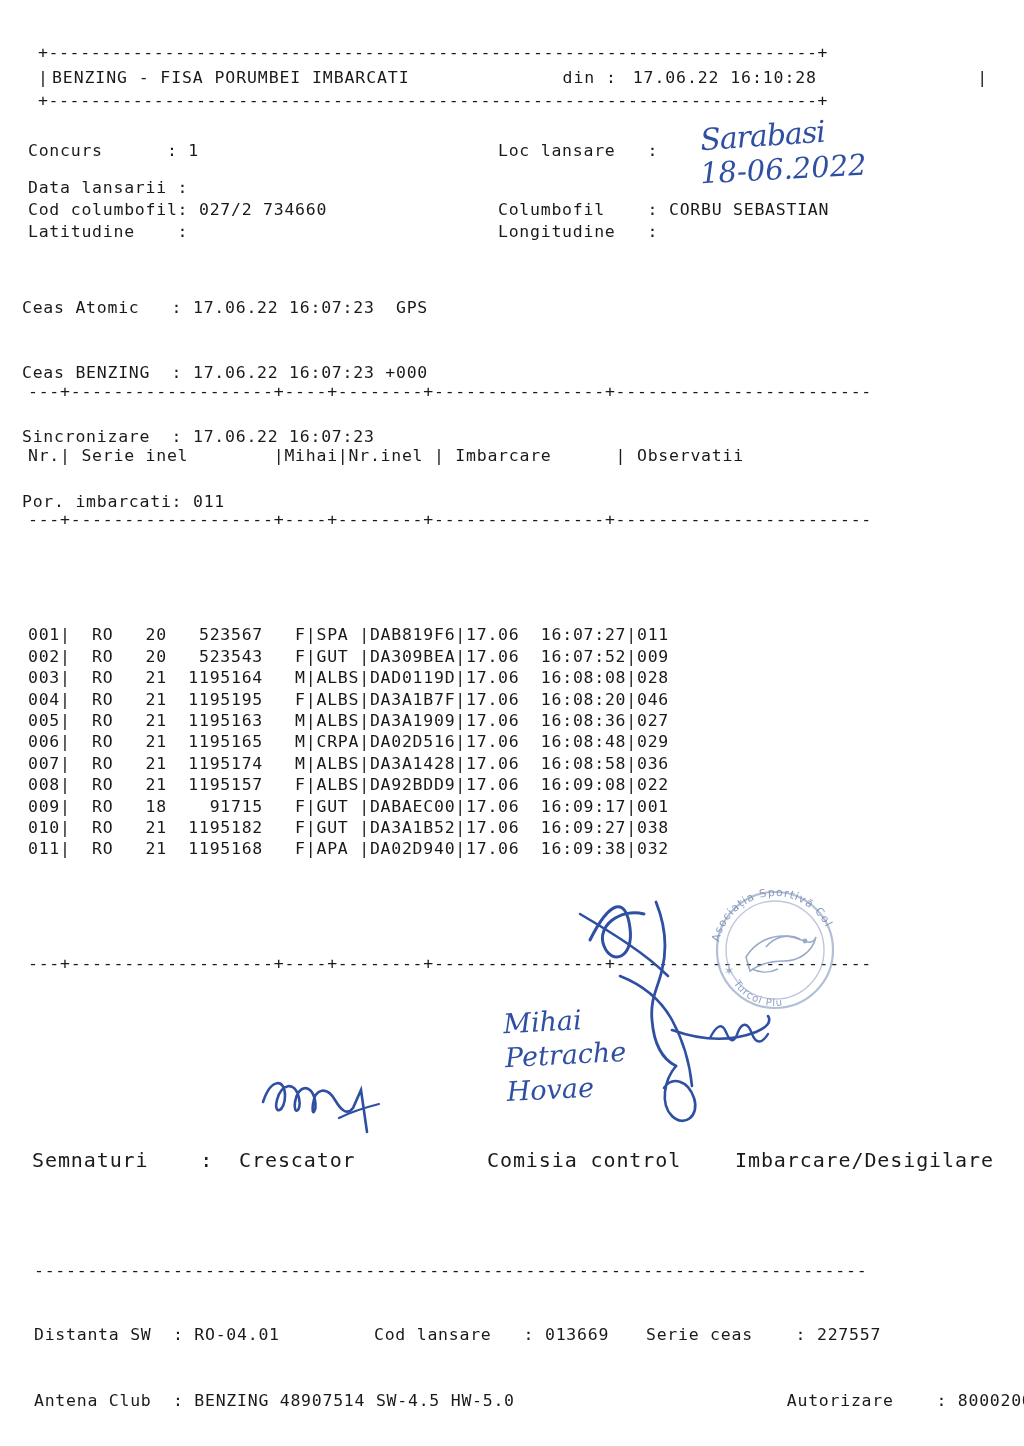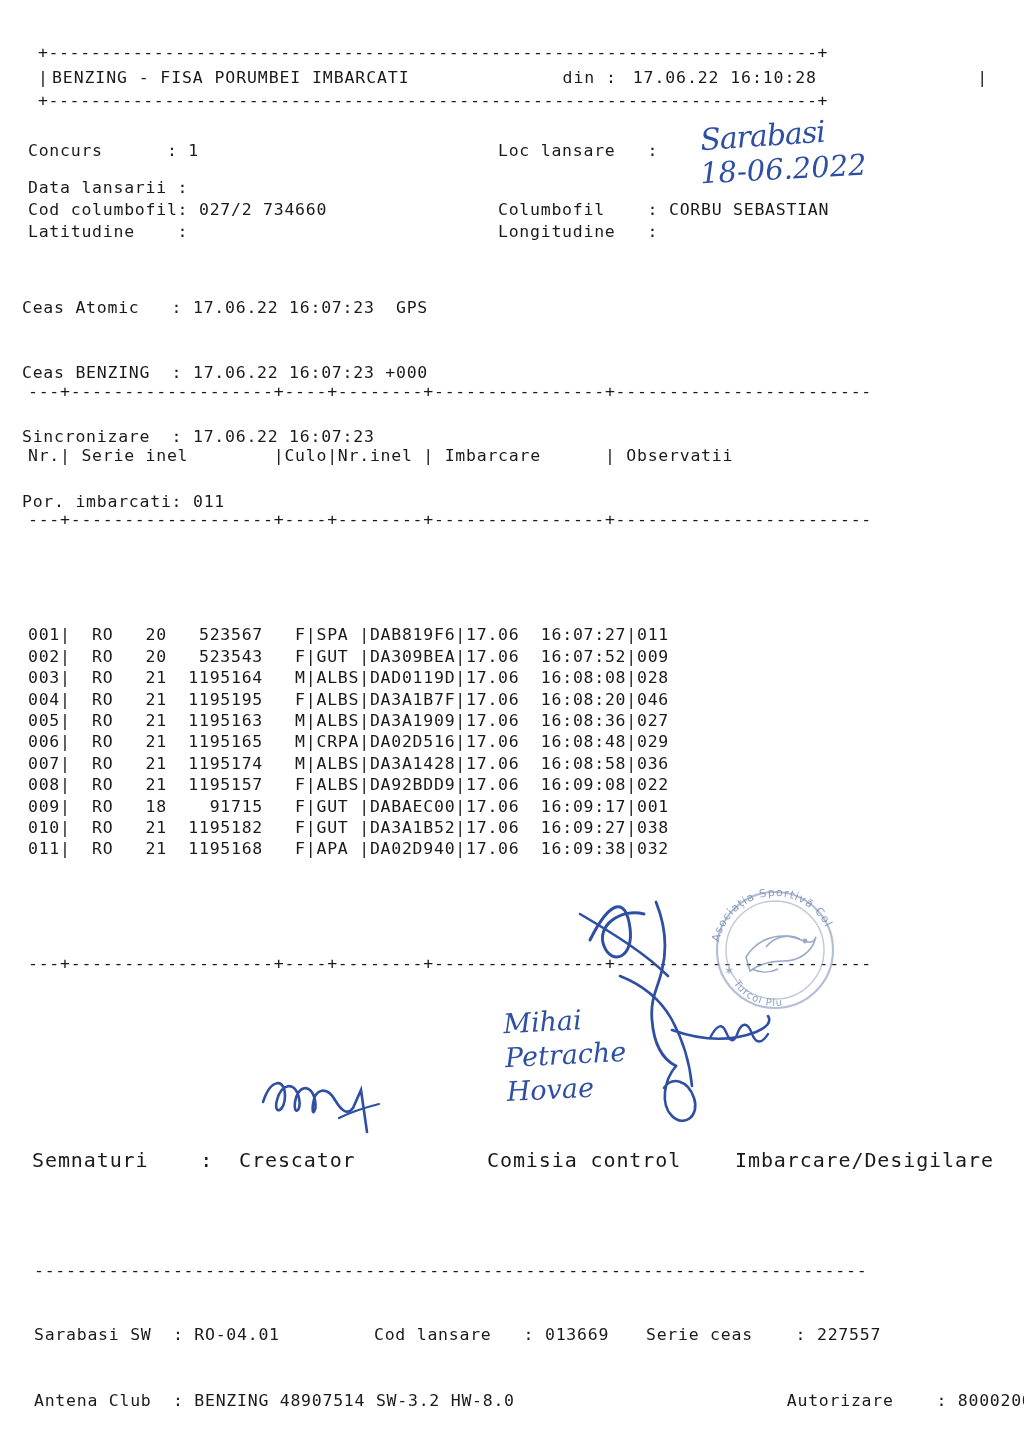--- a/index.html
+++ b/index.html
@@ -218,21 +218,21 @@
 
   <div id="clock-block" class="mono">
     <div><span>Ceas Atomic</span><span>   </span><span>:</span><span> </span><span>17.06.22 16:07:23  GPS</span></div>
     <div><span>Ceas BENZING</span><span>  </span><span>:</span><span> </span><span>17.06.22 16:07:23 +000</span></div>
     <div><span>Sincronizare</span><span>  </span><span>:</span><span> </span><span>17.06.22 16:07:23</span></div>
     <div><span>Por. imbarcati:</span><span> </span><span>011</span></div>
   </div>
 
   <div id="table-block" class="mono">
     <div class="sep">---+-------------------+----+--------+----------------+------------------------</div>
-    <div>Nr.| Serie inel        |Culo|Nr.inel | Imbarcare      | Observatii</div>
+    <div>Nr.| Serie inel        |Mihai|Nr.inel | Imbarcare      | Observatii</div>
     <div class="sep">---+-------------------+----+--------+----------------+------------------------</div>
     <div style="height:8px"></div>
     <div>001|  RO   20   523567   F|SPA |DAB819F6|17.06  16:07:27|011
 002|  RO   20   523543   F|GUT |DA309BEA|17.06  16:07:52|009
 003|  RO   21  1195164   M|ALBS|DAD0119D|17.06  16:08:08|028
 004|  RO   21  1195195   F|ALBS|DA3A1B7F|17.06  16:08:20|046
 005|  RO   21  1195163   M|ALBS|DA3A1909|17.06  16:08:36|027
 006|  RO   21  1195165   M|CRPA|DA02D516|17.06  16:08:48|029
 007|  RO   21  1195174   M|ALBS|DA3A1428|17.06  16:08:58|036
 008|  RO   21  1195157   F|ALBS|DA92BDD9|17.06  16:09:08|022
@@ -288,25 +288,25 @@
 
   <div id="sign-block">
     <span class="s1"><span>Semnaturi    :</span><span>  </span><span>Crescator</span></span>
     <span class="s2">Comisia control</span>
     <span class="s3">Imbarcare/Desigilare</span>
   </div>
 
   <div id="footer-block">
     <div class="rule">------------------------------------------------------------------------------</div>
     <div class="f-row">
-      <span class="f-a"><span>Sarabasi SW</span><span>  </span><span>:</span><span> </span><span>RO-04.01</span></span>
+      <span class="f-a"><span>Distanta SW</span><span>  </span><span>:</span><span> </span><span>RO-04.01</span></span>
       <span class="f-b"><span>Cod lansare</span><span>   </span><span>:</span><span> </span><span>013669</span></span>
       <span class="f-c"><span>Serie ceas</span><span>    </span><span>:</span><span> </span><span>227557</span></span>
     </div>
     <div class="f-row">
-      <span class="f-a"><span>Antena Club</span><span>  </span><span>:</span><span> </span><span>BENZING 48907514 SW-3.2 HW-8.0</span></span>
+      <span class="f-a"><span>Antena Club</span><span>  </span><span>:</span><span> </span><span>BENZING 48907514 SW-4.5 HW-5.0</span></span>
       <span class="f-b"></span>
       <span class="f-c"><span>Autorizare</span><span>    </span><span>:</span><span> </span><span>80002004</span></span>
     </div>
     
   </div>
 
 </div>
 
 </body></html>

